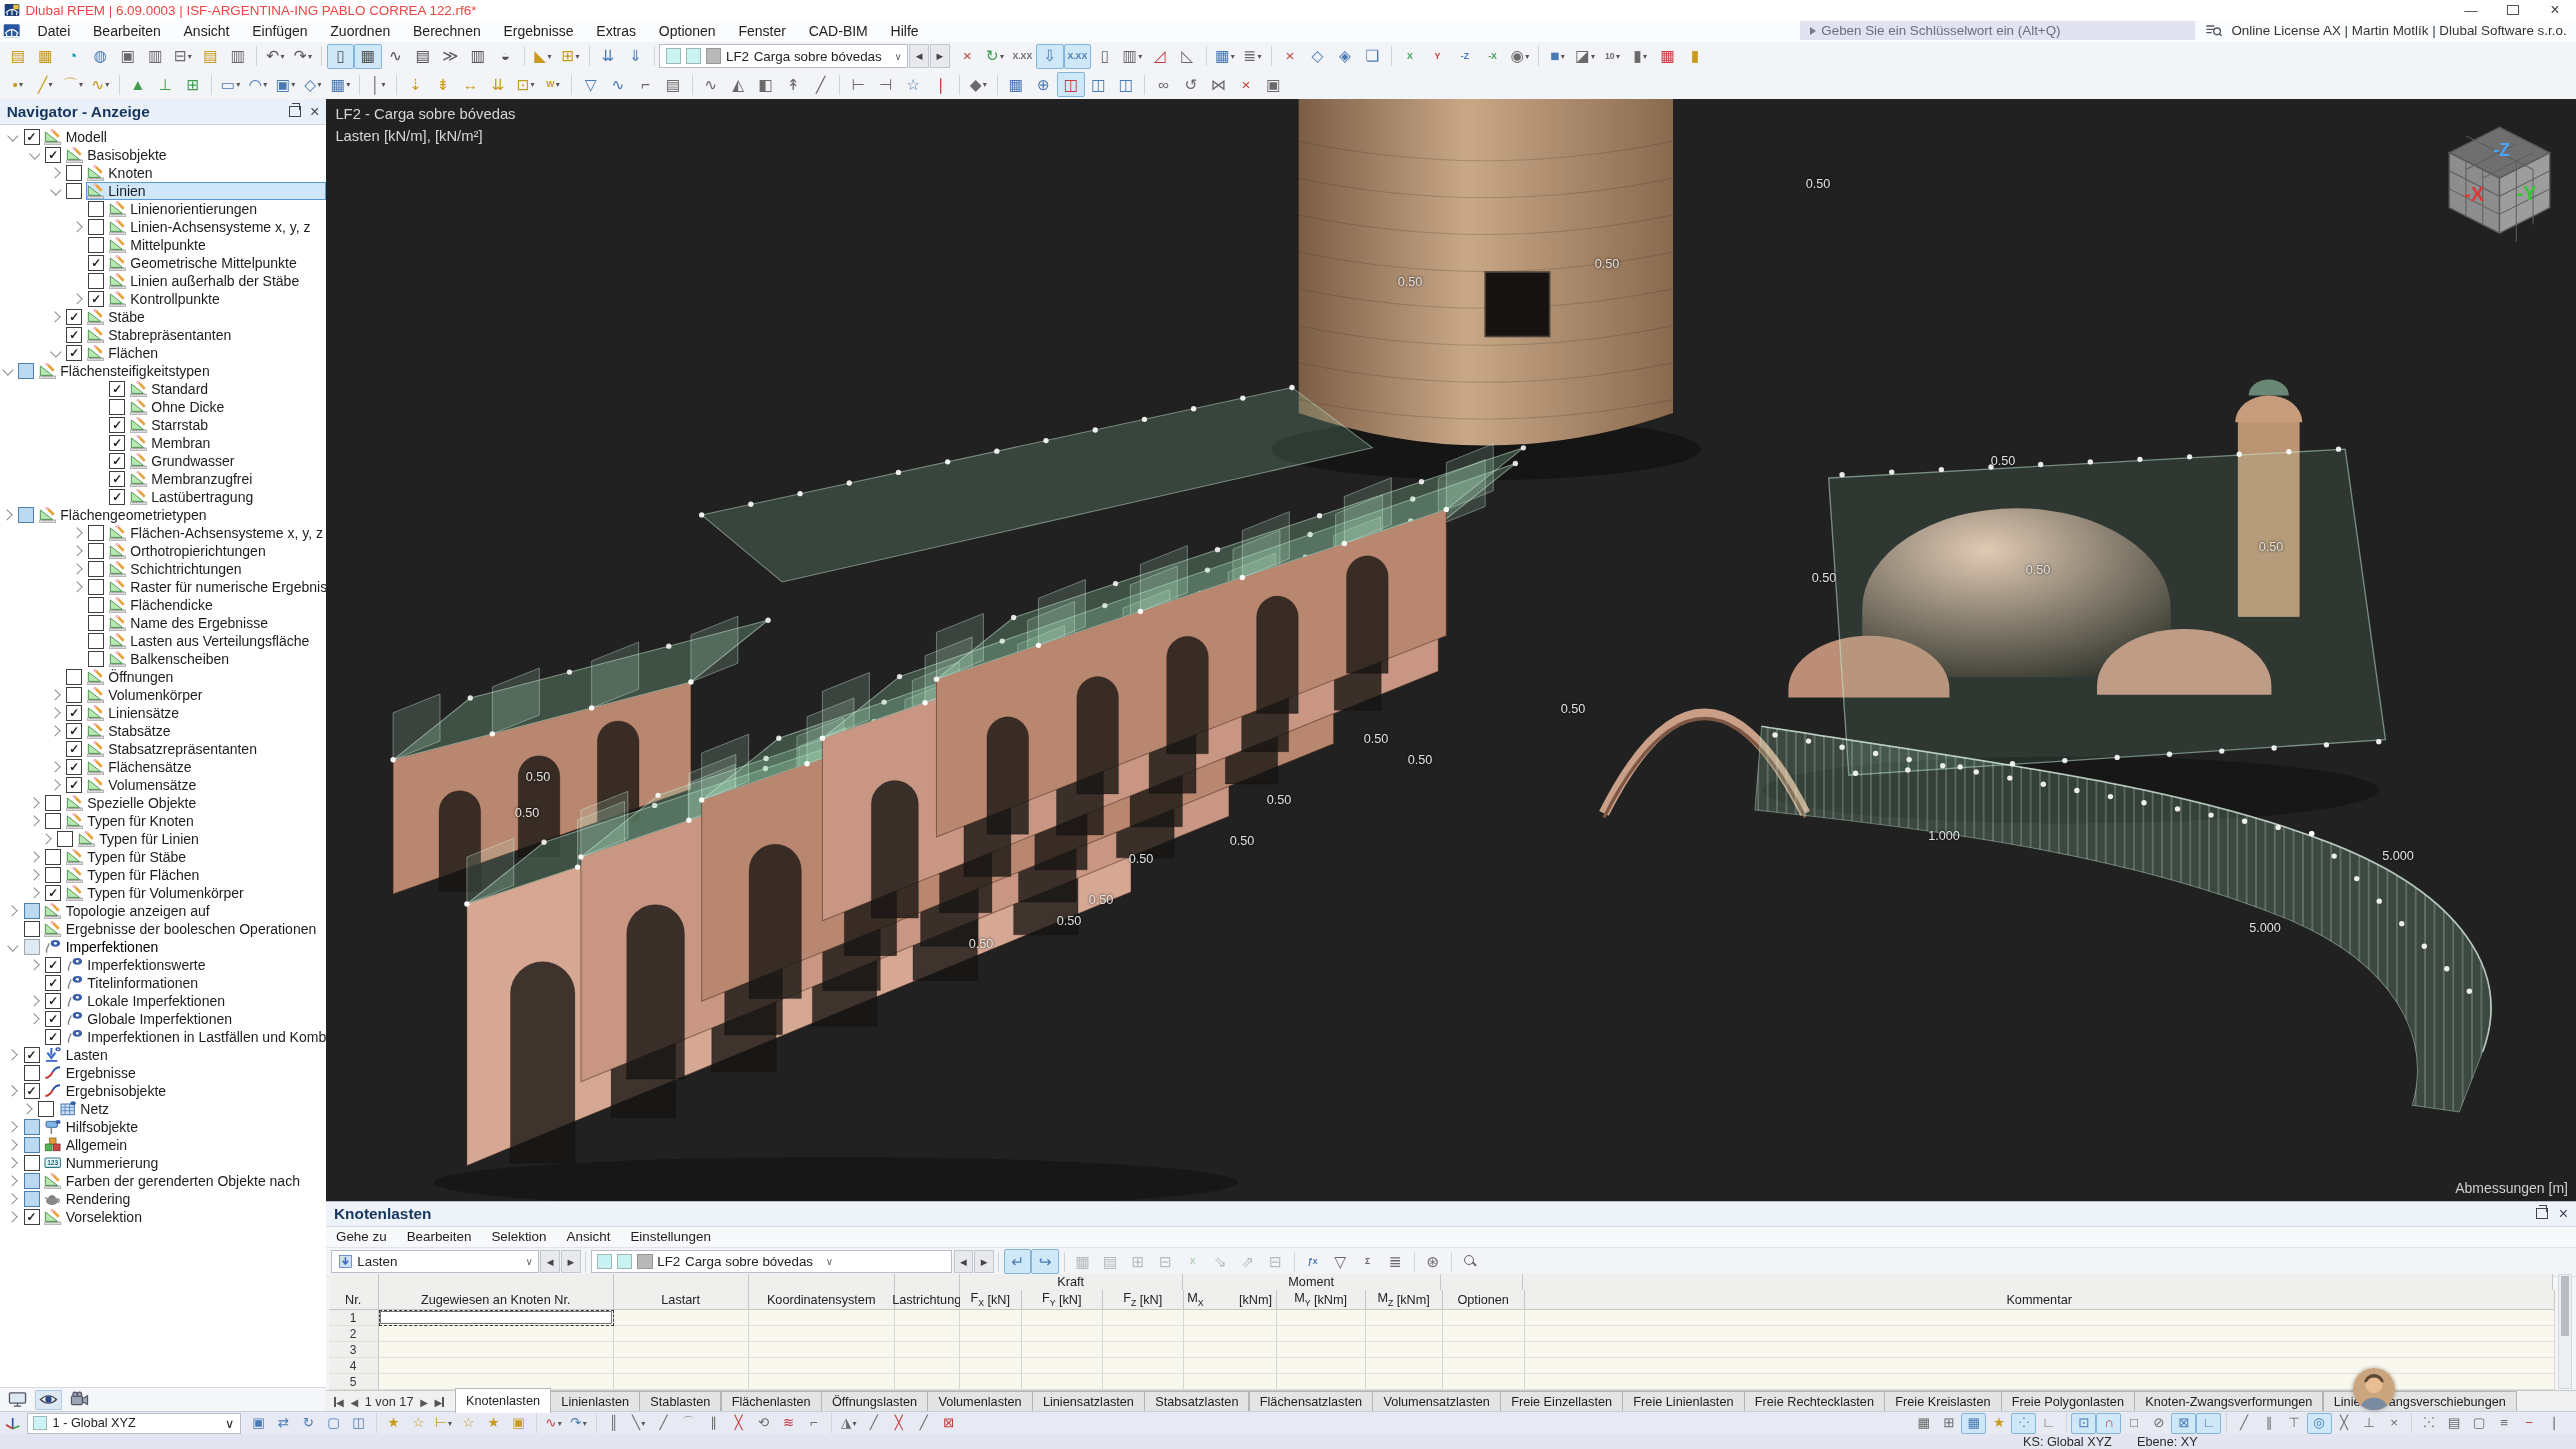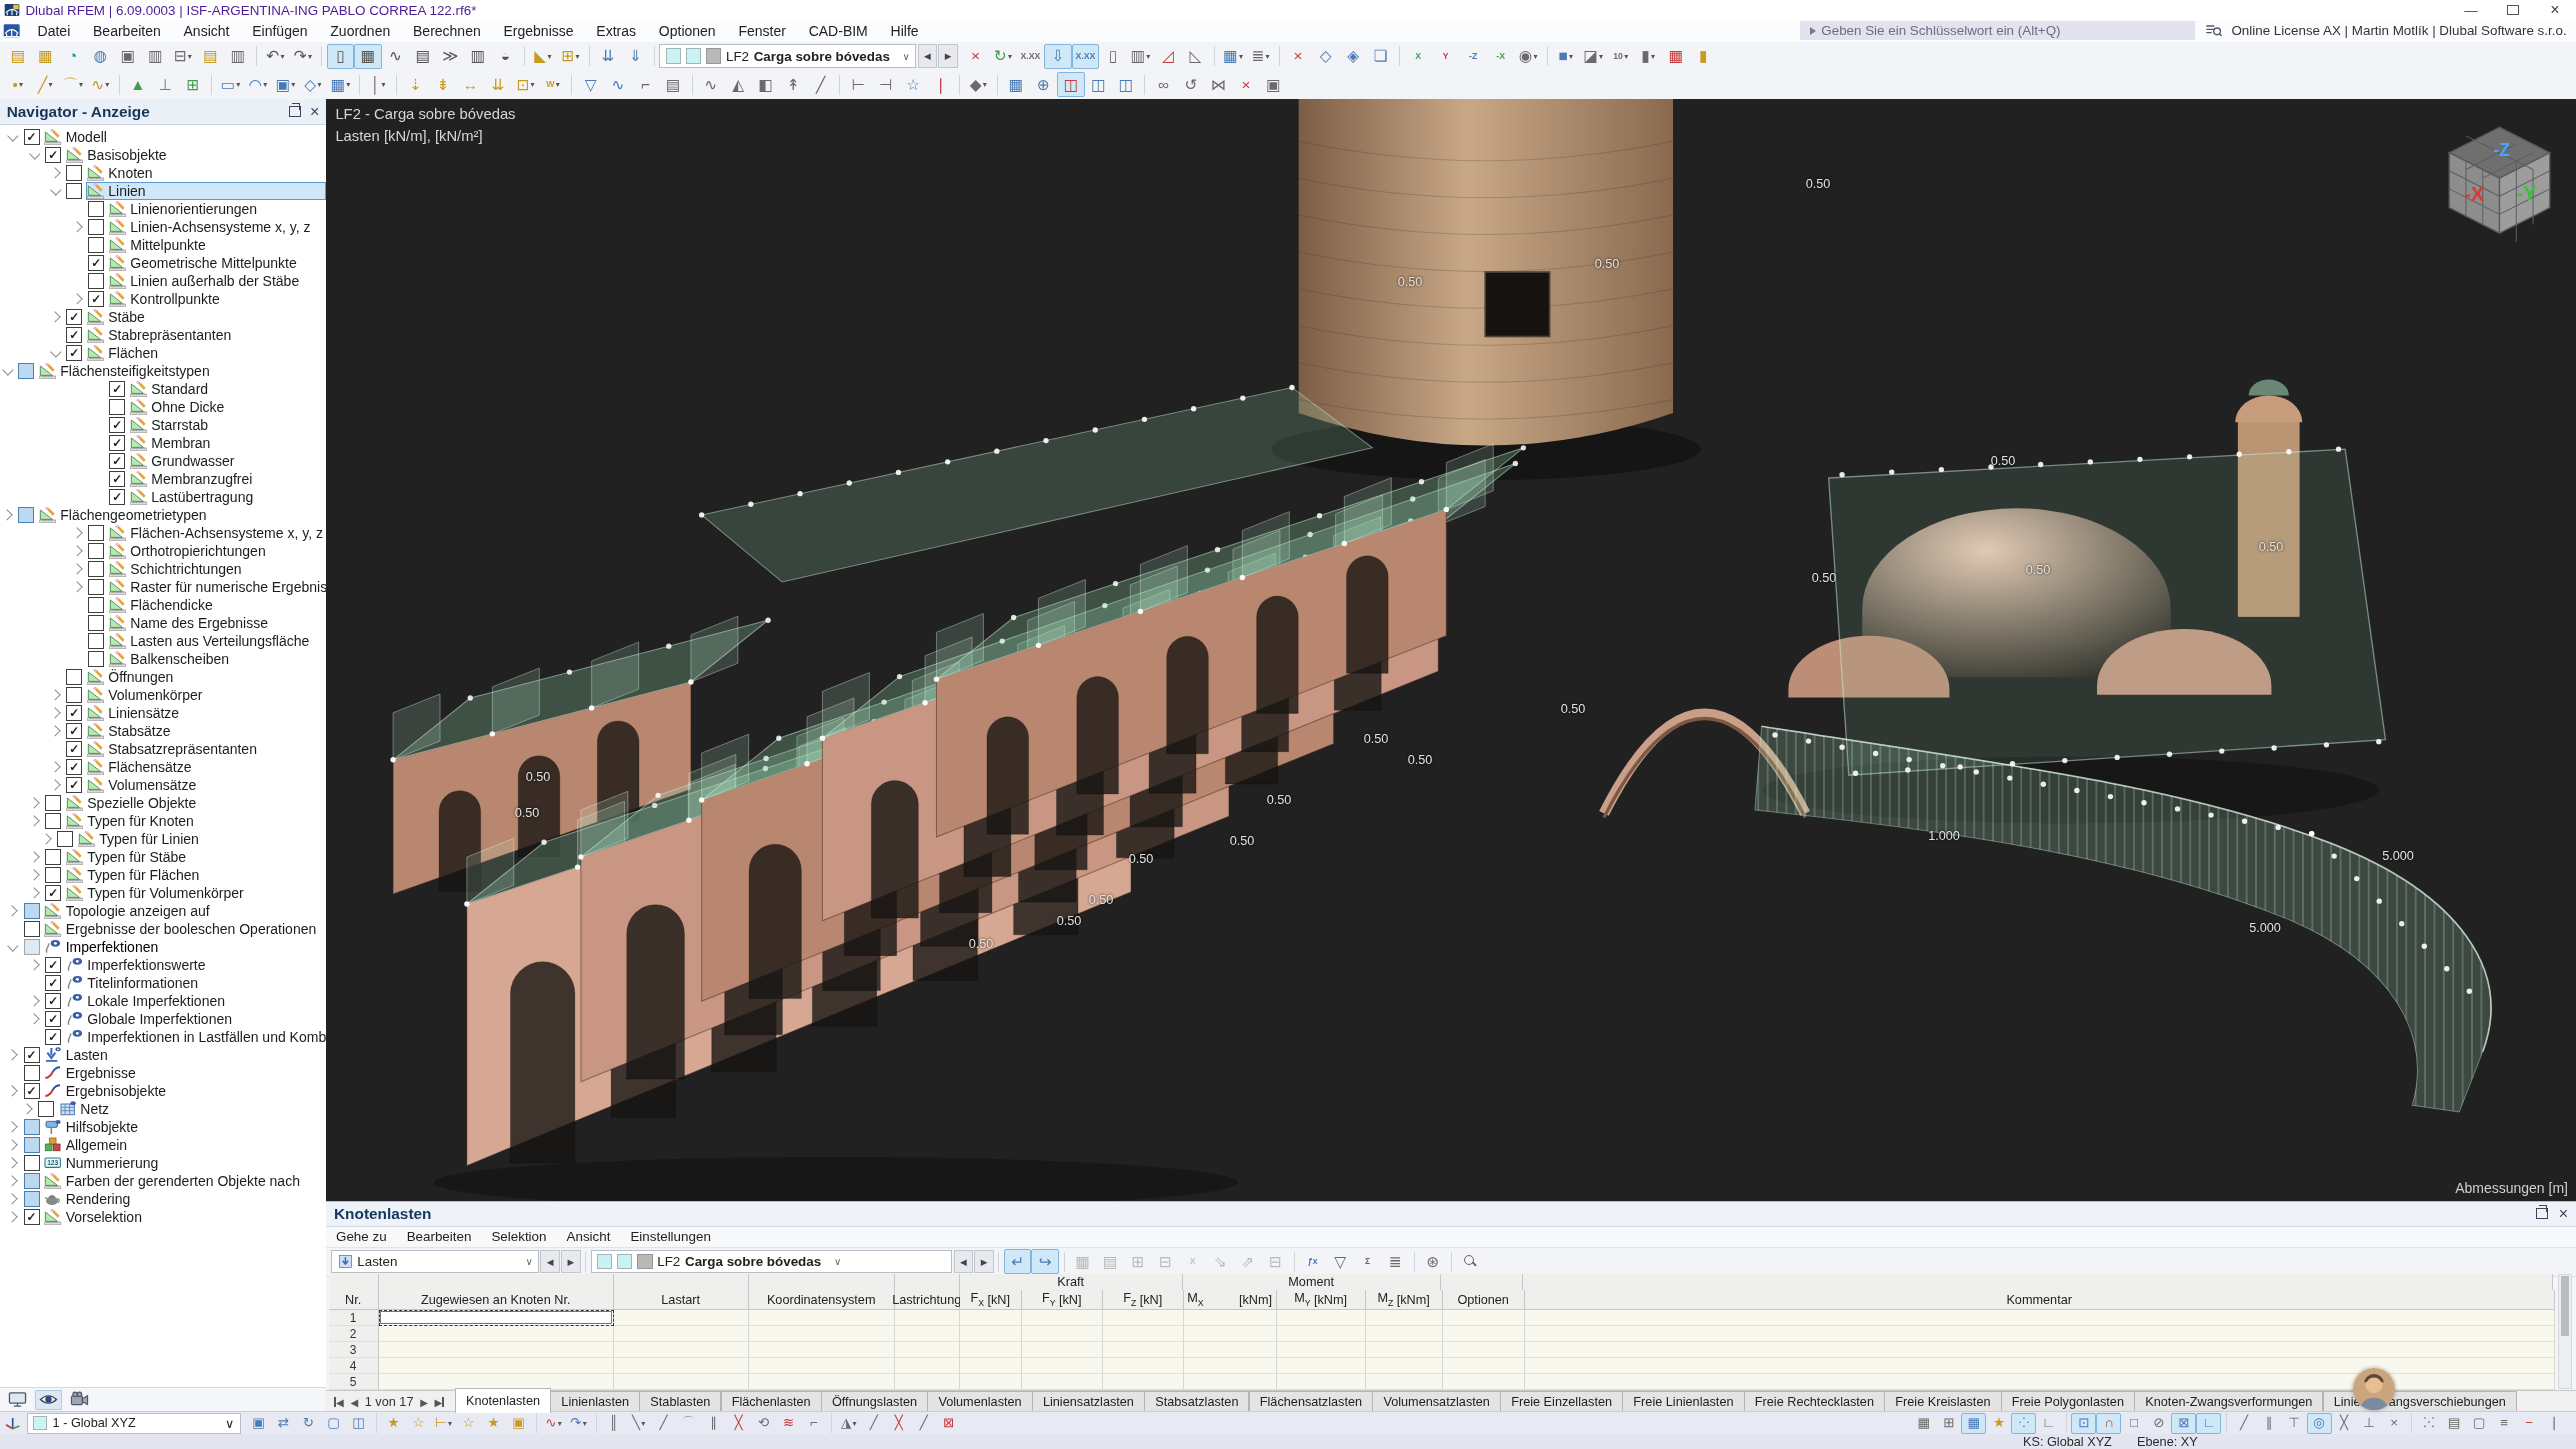--- a/index.html
+++ b/index.html
@@ -2,21 +2,21 @@
 <html style="font-size:10.7px"><head>
 <meta charset="utf-8">
 <style>
   html,body{margin:0;padding:0;width:2576px;height:1449px;overflow:hidden;
     font-family:"Liberation Sans",sans-serif;background:#e8eaf3;-webkit-font-smoothing:antialiased;}
   #app{position:absolute;inset:0;background:#f2f4f7;}
   
   #titlebar{position:absolute;left:0;top:0;width:2576px;height:20px;background:#ffffff;
     display:flex;align-items:center;border-bottom:0.7px solid #e4e6ea;}
   #titlebar .app-ico{width:16px;height:16px;margin:0 5.4px 0 4px;}
-  #win-title{font-size:13.4px;color:#4c1d95;}
+  #win-title{font-size:13.4px;color:#ef4444;}
   #win-controls{margin-left:auto;display:flex;height:20px;}
   .wbtn{width:42px;height:20px;display:flex;align-items:center;justify-content:center;
     font-size:13.4px;color:#444;}
   .ic-rest{width:9.4px;height:8px;border:1.3px solid #555;}
   
   #menubar{position:absolute;left:0;top:20px;width:2576px;height:21.5px;background:#fbfcfe;
     display:flex;align-items:center;border-bottom:0.7px solid #e0e3e8;}
   #menubar .app-ico{width:17.4px;height:17.4px;margin:0 5.4px 0 3.4px;}
   #menubar-items{display:flex;height:100%;}
   .menu-item{padding:0 11.4px;display:flex;align-items:center;font-size:14px;color:#222;}
@@ -40,21 +40,21 @@
   .tb-g{font-size:15.4px;line-height:1;}
   .tb-txt{font-size:8.7px;font-weight:bold;line-height:1;}
   .tb-dd{font-size:8px;color:#555;margin-left:1.3px;}
   .c-amber{color:#c89a1e}.c-blue{color:#4a7ab5}.c-green{color:#3f9d4f}
   .c-red{color:#c43b3b}.c-teal{color:#0d9aa8}.c-gray{color:#6a6a6a}
   .lc-combo{display:flex;align-items:center;background:#fff;border:0.7px solid #b9bec6;height:21.5px;
     padding:0 5.4px;gap:4.7px;flex:none;}
   .lc-combo .sw{width:13.4px;height:13.4px;border:0.7px solid #9fb6b6;background:#c9f2f2;flex:none;}
   .lc-combo .sw.g{background:#b9b9b9;border-color:#979797;}
   .lc-code{font-size:13.4px;color:#222;}
-  .lc-name{font-size:13.4px;color:#222;font-weight:bold;}
+  .lc-name{font-size:13.4px;color:#222;}
   .lc-chev{margin-left:8px;color:#666;font-size:10px;}
   .nav-arrow{width:17.4px;height:21.5px;background:#e7e9ee;border:0.7px solid #c2c6cd;display:flex;
     align-items:center;justify-content:center;font-size:8.7px;color:#444;flex:none;margin-left:1.3px;}
   
   #navigator{position:absolute;left:0;top:99px;width:326px;height:1312px;background:#fff;
     border-right:0.7px solid #c9ccd2;display:flex;flex-direction:column;}
   #nav-title{height:25px;background:#e9f0f7;border-bottom:0.7px solid #cdd6e0;display:flex;
     align-items:center;padding:0 6.7px;}
   #nav-title b{font-size:15.4px;color:#17365d;}
   #nav-title .sp{margin-left:auto;display:flex;gap:9.4px;align-items:center;}

